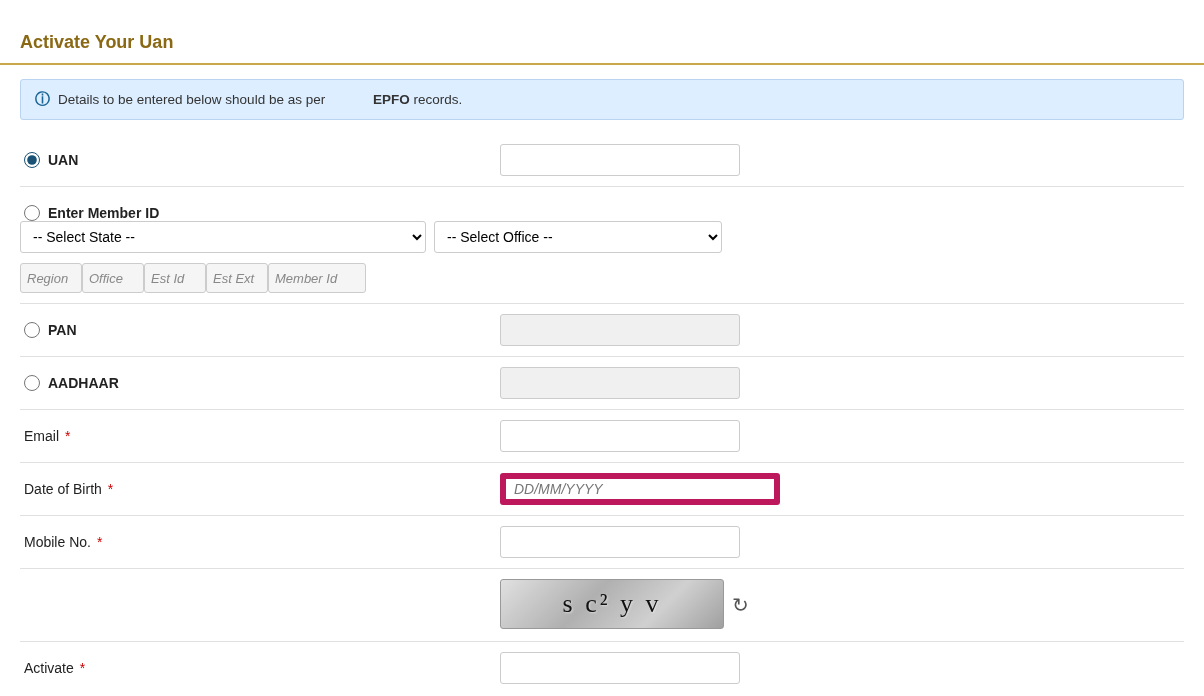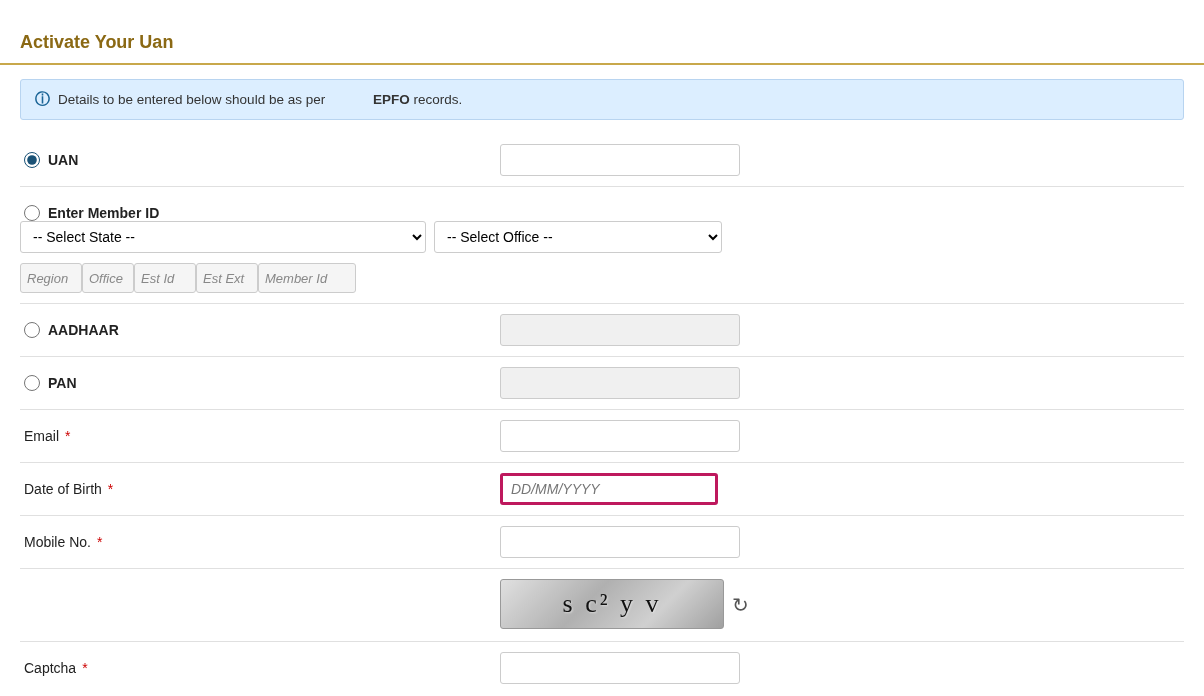--- a/index.html
+++ b/index.html
@@ -104,45 +104,45 @@
       border-radius: 3px;
       background: #f5f5f5;
       padding: 4px 6px;
       font-size: 13px;
       color: #888;
       height: 30px;
       display: flex;
       align-items: center;
     }
     .region-part { width: 62px; }
-    .office-part { width: 52px; }
+    .office-part { width: 62px; }
     .estid-part { width: 62px; }
     .estext-part { width: 62px; }
     .memberid-part { width: 98px; }
     .radio-label {
       display: flex;
       align-items: center;
       gap: 8px;
       cursor: pointer;
       font-size: 14px;
       font-weight: bold;
     }
     .radio-input {
       width: 16px;
       height: 16px;
       cursor: pointer;
       accent-color: #1a5276;
     }
     .date-input {
-      border: 3px solid #be185d;
+      border: 6px solid #be185d;
       border-radius: 3px;
       padding: 5px 8px;
       font-size: 14px;
       height: 32px;
-      width: 218px;
+      width: 280px;
       background: #fff;
       color: #999;
       font-style: italic;
       outline: none;
     }
     .captcha-image {
       background: linear-gradient(135deg, #e0e0e0 0%, #b0b0b0 40%, #d0d0d0 70%, #a0a0a0 100%);
       width: 224px;
       height: 50px;
       border: 1px solid #999;
@@ -246,33 +246,33 @@
             <span>Member Id</span>
           </div>
         </div>
       </div>
     </div>
 
     <div class="form-row">
       <div class="form-label">
         <label class="radio-label">
           <input type="radio" name="id_type" class="radio-input" style="">
-          <span>AADHAAR</span>
+          <span>PAN</span>
         </label>
       </div>
       <div class="form-control-area">
         <input type="text" class="text-input" disabled="" style="background: rgb(240, 240, 240);">
       </div>
     </div>
 
     <div class="form-row">
       <div class="form-label">
         <label class="radio-label">
           <input type="radio" name="id_type" class="radio-input" style="">
-          <span>PAN</span>
+          <span>AADHAAR</span>
         </label>
       </div>
       <div class="form-control-area">
         <input type="text" class="text-input" disabled="" style="background: rgb(240, 240, 240);">
       </div>
     </div>
 
     <div class="form-row">
       <div class="form-label">
         <span>Email</span>
@@ -311,21 +311,21 @@
           <div class="captcha-image">
             <span class="captcha-text">s c² y v</span>
           </div>
           <span class="refresh-icon" title="Refresh captcha">↻</span>
         </div>
       </div>
     </div>
 
     <div class="form-row">
       <div class="form-label">
-        <span>Captcha</span>
+        <span>Activate</span>
         <span class="required">*</span>
       </div>
       <div class="form-control-area">
         <input type="text" class="text-input" style="">
       </div>
     </div>
 
   </div>
 
 </div>

